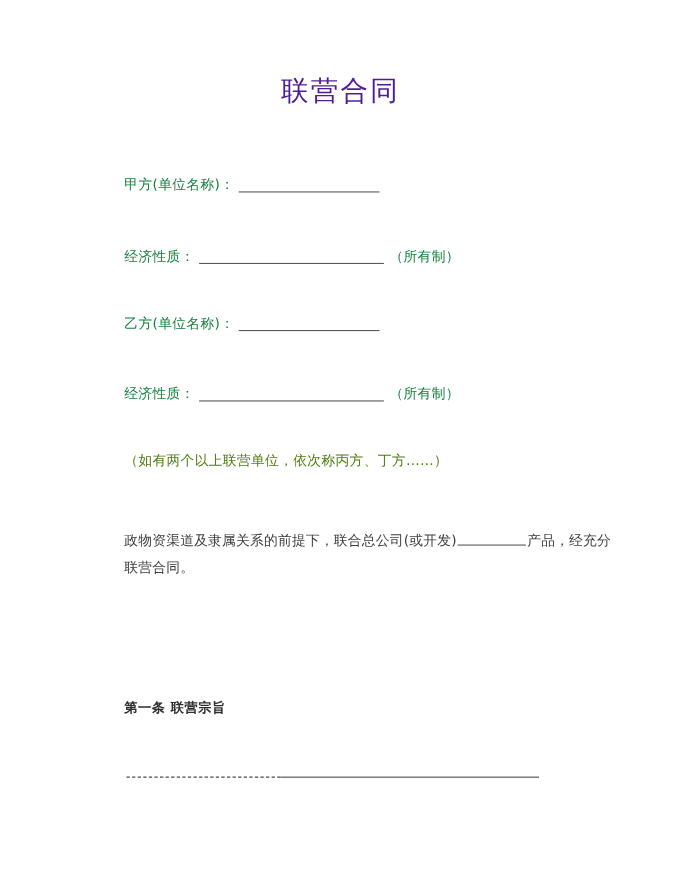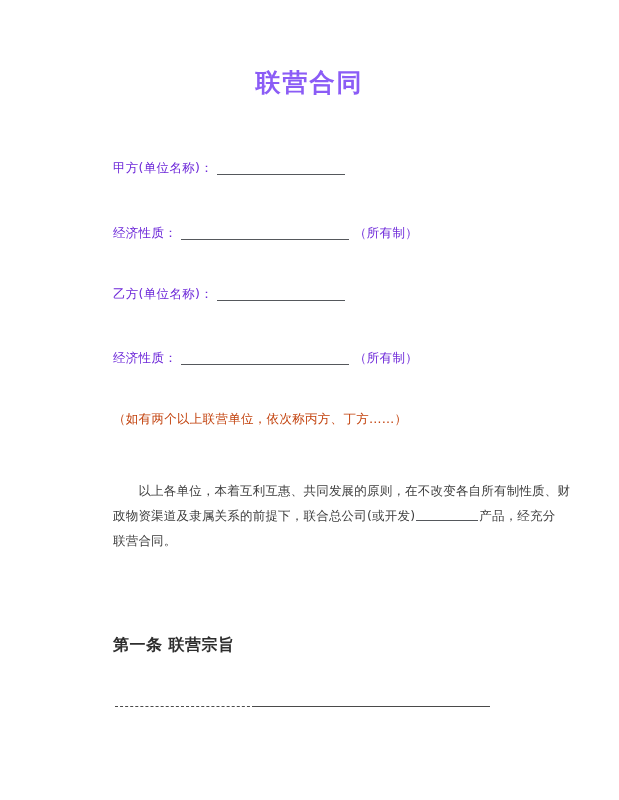--- a/index.html
+++ b/index.html
@@ -26,31 +26,31 @@
   }
 
   
   .doc-title {
     position: absolute;
     left: 0;
     top: 66px;
     width: 619px;
     text-align: center;
     font-size: 25px;
-    font-weight: bold;
+    font-weight: normal;
     letter-spacing: 2px;
-    color: #8b5cf6;
+    color: #4c1d95;
   }
 
   
   .field-row {
     position: absolute;
     left: 113px;
     font-size: 12.5px;
-    color: #6d28d9;
+    color: #15803d;
     white-space: nowrap;
     display: flex;
     align-items: flex-end;
   }
   .field-label {
     letter-spacing: 0.3px;
   }
   .blank-line {
     display: inline-block;
     border-bottom: 1px solid #55585c;
@@ -68,21 +68,21 @@
   #row-nature-a  { top: 225px; }
   #row-party-b   { top: 286px; text-align: center; }
   #row-nature-b  { top: 350px; }
 
   
   .note-line {
     position: absolute;
     left: 113px;
     top: 411px;
     font-size: 12.5px;
-    color: #c2410c;
+    color: #4d7c0f;
     letter-spacing: 0.3px;
     white-space: nowrap;
   }
 
   
   .body-paragraph {
     position: absolute;
     left: 113px;
     top: 478px;
     width: 398px;
@@ -102,21 +102,21 @@
     width: 62px;
     margin: 0 1px -1px 1px;
     vertical-align: baseline;
   }
 
   
   .section-heading {
     position: absolute;
     left: 113px;
     top: 635px;
-    font-size: 16px;
+    font-size: 12px;
     font-weight: bold;
     color: #2e2e2e;
     letter-spacing: 0.5px;
     white-space: nowrap;
   }
 
   
   .bottom-rule {
     position: absolute;
     left: 115px;
@@ -164,21 +164,20 @@
 
   <div class="field-row" id="row-nature-b">
     <span class="field-label">经济性质：</span>
     <span class="blank-line blank-nature"></span>
     <span class="field-suffix">（所有制）</span>
   </div>
 
   <div class="note-line">（如有两个以上联营单位，依次称丙方、丁方……）</div>
 
   <div class="body-paragraph">
-      <div class="para-line"><span>　　以上各单位，本着互利互惠、共同发展的原则，在不改变各自所有制性质、财</span></div>
       <div class="para-line"><span>政物资渠道及隶属关系的前提下，联合总公司(或开发)</span><span class="inline-blank"></span><span>产品，经充分</span></div>
       <div class="para-line"><span>联营合同。</span></div>
     </div>
 
   <div class="section-heading">第一条  联营宗旨</div>
 
   <div class="bottom-rule">
     <div class="rule-dashed"></div>
     <div class="rule-solid"></div>
   </div>

